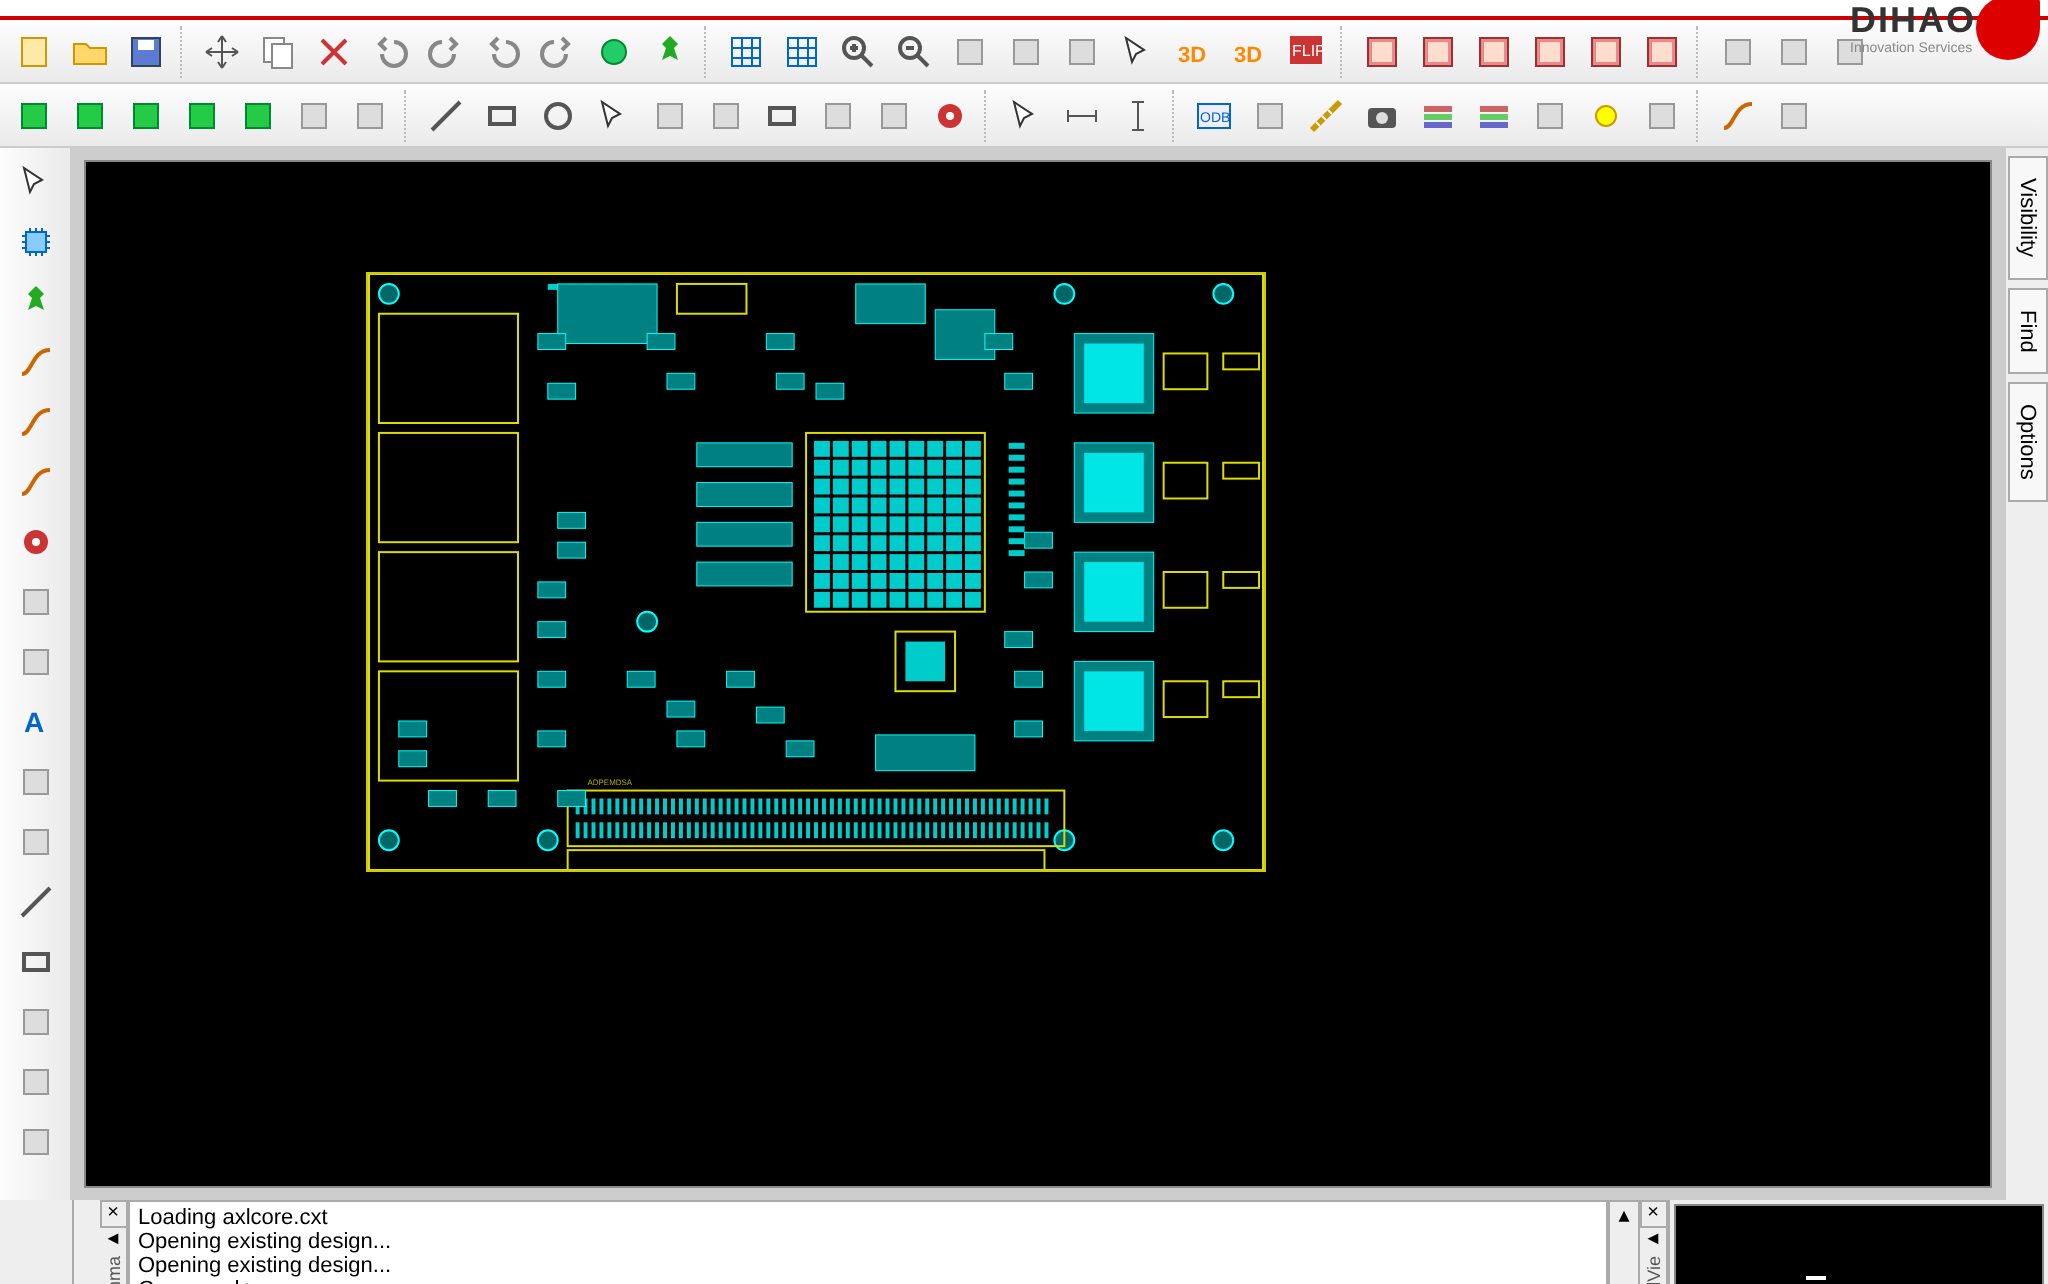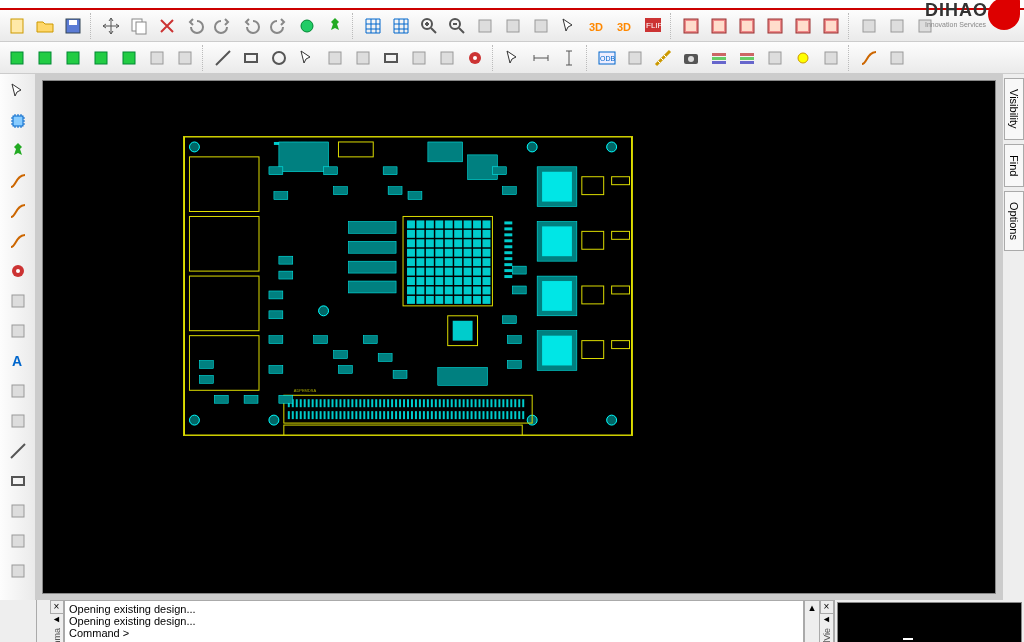--- a/index.html
+++ b/index.html
@@ -969,20 +969,21 @@
 
 <div class="bottom-area">
   <div style="width:36px;background:#eee"></div>
   <div style="width:14px;background:#eee;border-left:1px solid #aaa"></div>
   <div class="cmd-gutter">
     <div class="close-x">×</div>
     <div style="font-size:9px">◄</div>
     <div class="v-label">Comma</div>
   </div>
   <div class="cmd-panel" id="cmdp">
+      <div>Loading axlcore.cxt</div>
       <div>Opening existing design...</div>
       <div>Opening existing design...</div>
       <div>Command &gt;</div>
     </div>
   <div class="cmd-scroll">
     <div style="height:12px;text-align:center">▴</div>
     <div style="flex:1"></div>
 
   </div>
   <div class="world-gutter">

